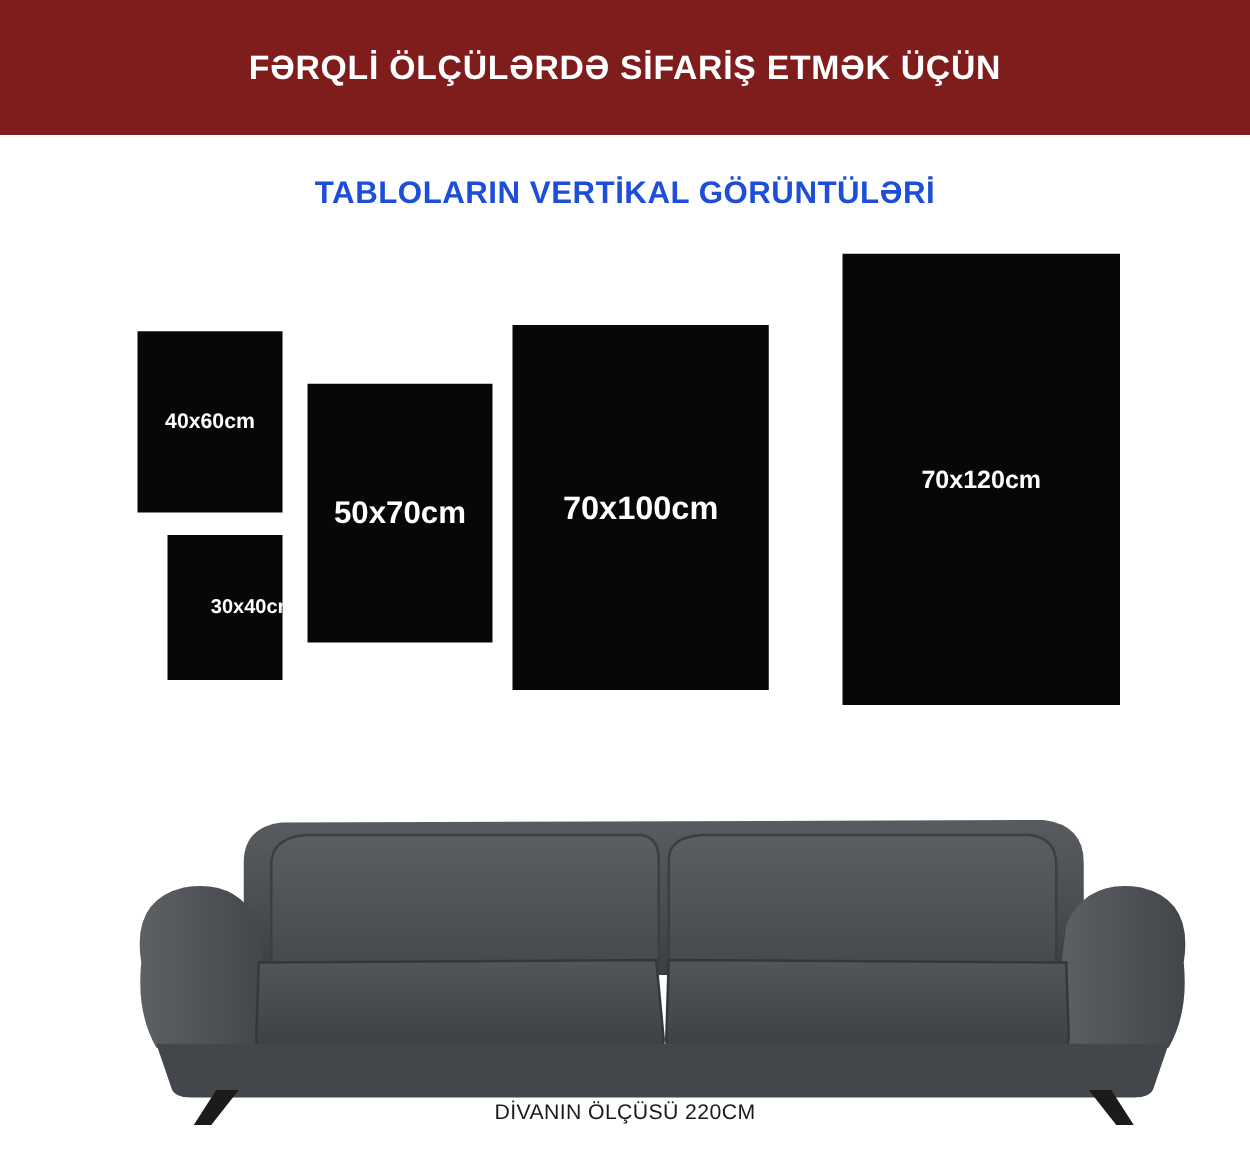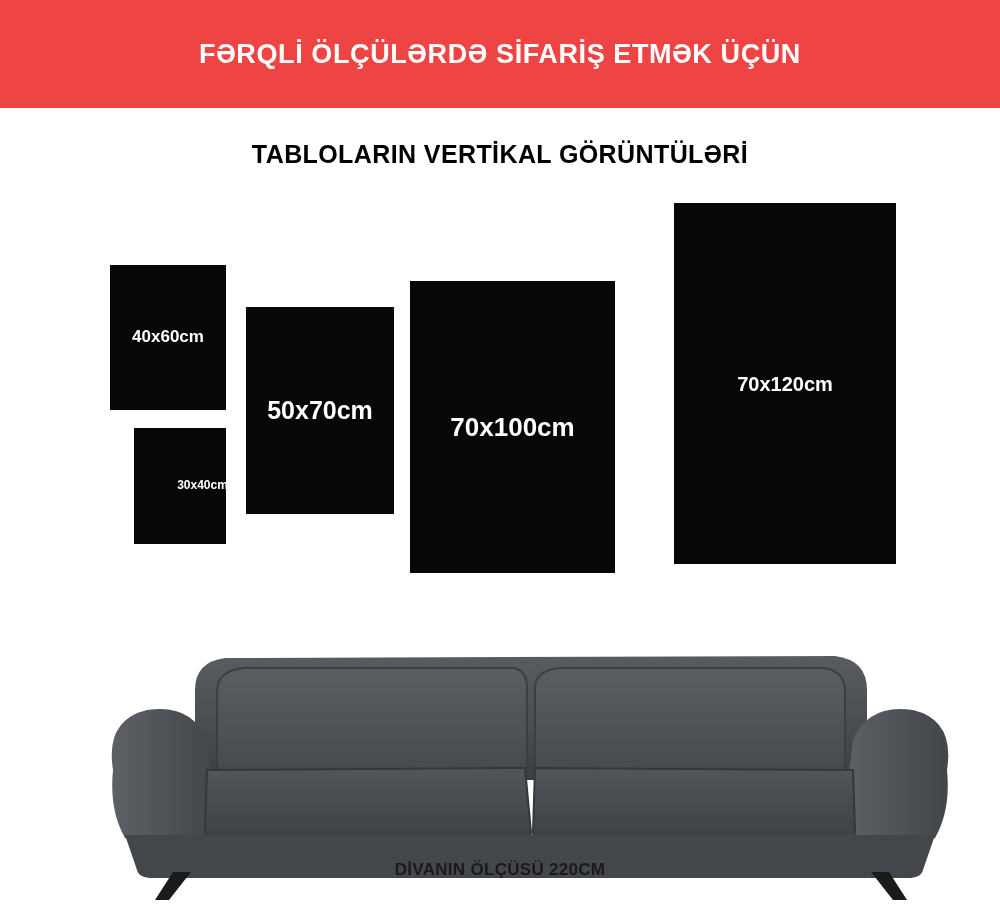--- a/index.html
+++ b/index.html
@@ -15,21 +15,21 @@
     overflow: hidden;
   }
 
   
   .banner {
     position: absolute;
     left: 0;
     top: 0;
     width: 1000px;
     height: 108px;
-    background: #ef4444;
+    background: #7f1d1d;
     color: #ffffff;
     display: flex;
     flex-direction: column;
     align-items: center;
     justify-content: center;
     text-align: center;
   }
   .banner-line {
     font-size: 27px;
     font-weight: bold;
@@ -40,21 +40,21 @@
 
   
   .section-title {
     position: absolute;
     left: 0;
     top: 140px;
     width: 1000px;
     text-align: center;
     font-size: 25px;
     font-weight: bold;
-    color: #000000;
+    color: #1d4ed8;
     letter-spacing: 0.4px;
     text-transform: uppercase;
   }
 
   
   .frames {
     position: absolute;
     left: 0;
     top: 0;
     width: 1000px;
@@ -74,50 +74,50 @@
     text-align: center;
     line-height: 1.1;
     white-space: nowrap;
   }
 
   
   .f-40x60  { left: 110px; top: 265px;  width: 116px; height: 145px; }
   .f-40x60 .frame-label { font-size: 17px; }
 
   .f-30x40  { left: 134px; top: 428px;  width: 92px;  height: 116px; }
-  .f-30x40 .frame-label { font-size: 12px; margin-left: 45px; }
+  .f-30x40 .frame-label { font-size: 16px; margin-left: 45px; }
 
   .f-50x70  { left: 246px; top: 307px;  width: 148px; height: 207px; }
   .f-50x70 .frame-label { font-size: 25px; }
 
-  .f-70x100 { left: 410px; top: 281px;  width: 205px; height: 292px; justify-content: center; }
+  .f-70x100 { left: 410px; top: 260px;  width: 205px; height: 292px; justify-content: center; }
   .f-70x100 .frame-label { font-size: 26px; }
 
   .f-70x120 { left: 639px; top: 203px;  width: 222px; height: 361px; margin-left: 35px; }
   .f-70x120 .frame-label { font-size: 20px; }
 
   
   .sofa-wrap {
     position: absolute;
     left: 95px;
     top: 570px;
     width: 870px;
     height: 330px;
   }
   .sofa-svg { display: block; }
 
   
   .sofa-caption {
     position: absolute;
     left: 0;
-    top: 860px;
+    top: 880px;
     width: 1000px;
     text-align: center;
     font-size: 17px;
-    font-weight: bold;
+    font-weight: normal;
     color: #1a1a1a;
     letter-spacing: 0.3px;
   }
 </style>
 </head>
 <body>
 
 <div class="banner">
   <div class="banner-line">FƏRQLİ ÖLÇÜLƏRDƏ SİFARİŞ ETMƏK ÜÇÜN</div>
 </div>

